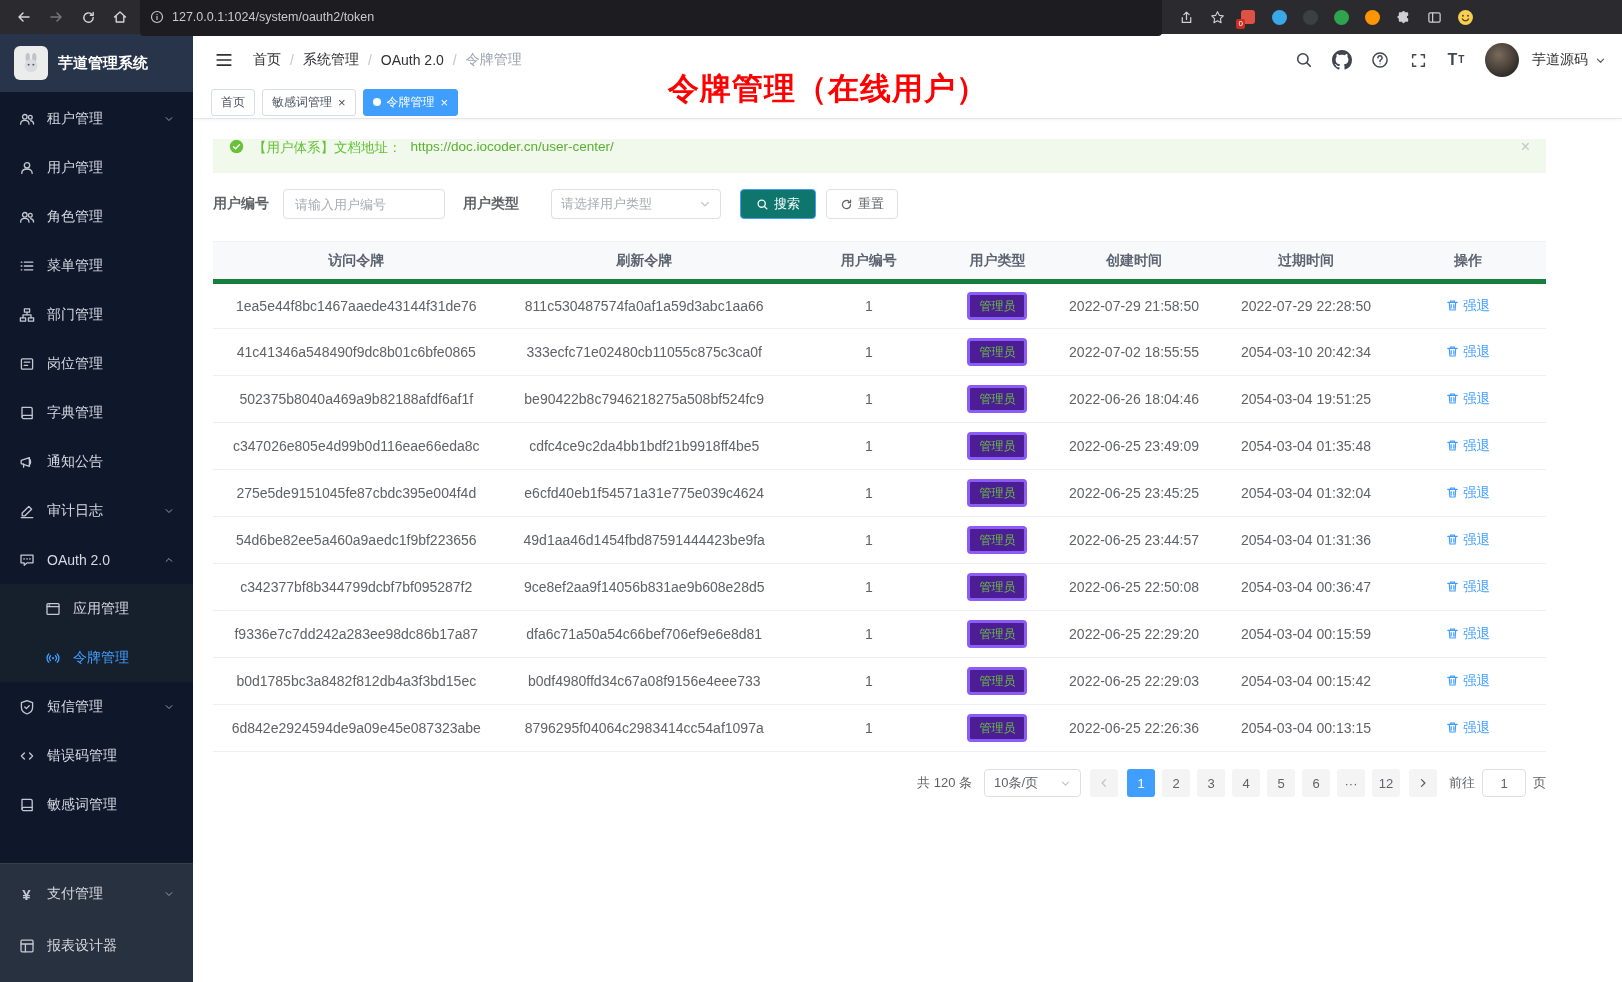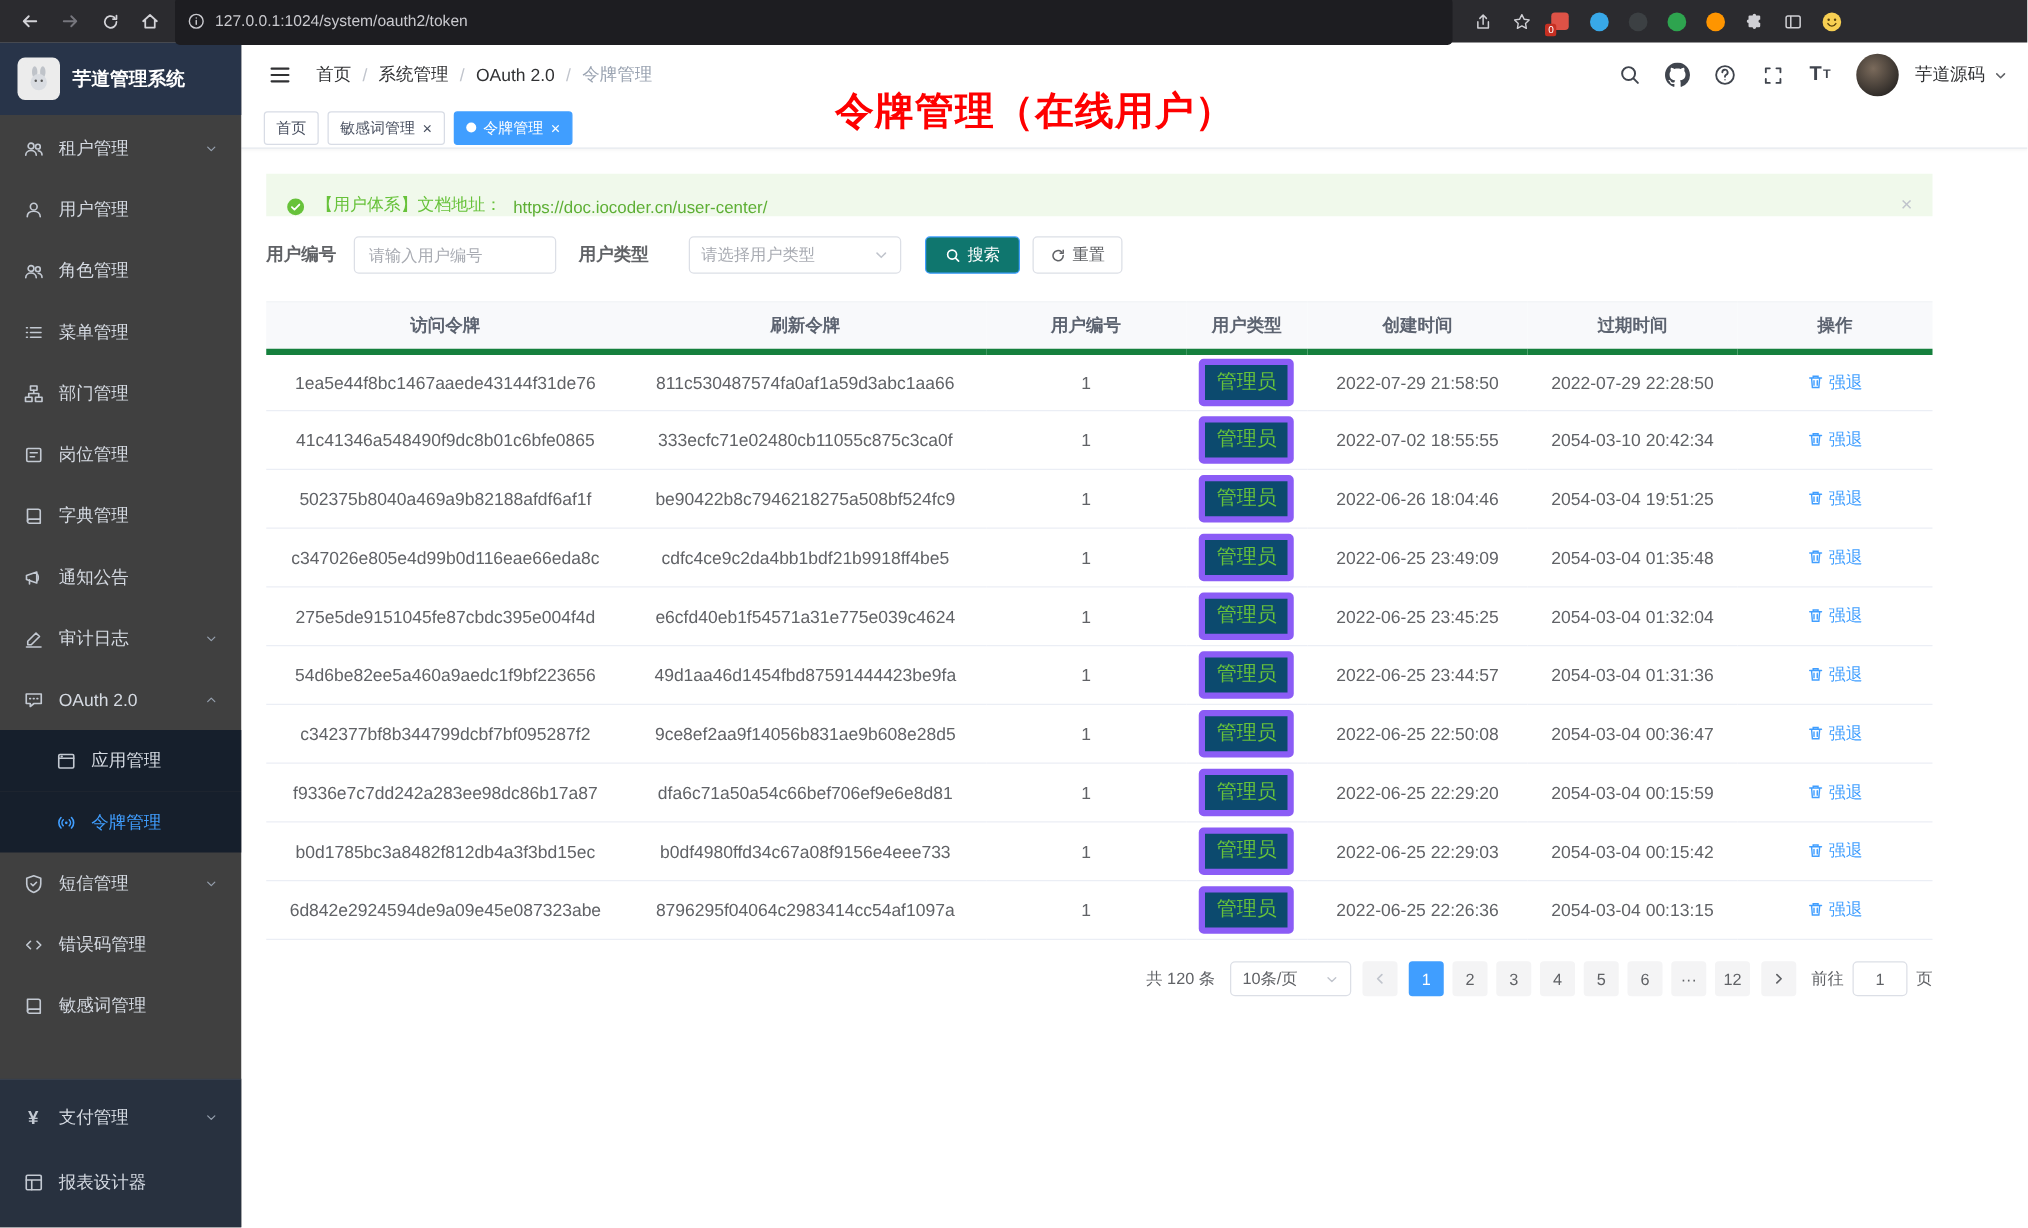--- a/index.html
+++ b/index.html
@@ -22,21 +22,21 @@
   .b-actions { display:flex; align-items:center; gap:3px; margin-left:4px; }
   .b-icon { width:28px; height:26px; display:flex; align-items:center; justify-content:center;
     color:#cfcfd4; position:relative; cursor:pointer; }
   .dot { width:15px; height:15px; border-radius:50%; display:inline-block; }
   .dot.blue { background:#38a8e8; } .dot.dark { background:#3c4043; }
   .dot.green { background:#2ea44f; } .dot.orange { background:#ff9500; }
   .ext-red { width:14px; height:14px; border-radius:3px; background:#de5246; display:inline-block; }
   .ext-badge { position:absolute; left:2px; bottom:1px; background:#c62f22; color:#fff;
     font-size:8px; line-height:1; padding:1px 2.5px; border-radius:2px; }
   
-  .sidebar { position:absolute; top:34px; left:0; width:193px; bottom:0; background:#404040;
+  .sidebar { position:absolute; top:34px; left:0; width:193px; bottom:0; background:#0f172a;
     display:flex; flex-direction:column; z-index:30; }
   .logo { height:58px; background:#283449; display:flex; align-items:center; gap:10px; padding:0 14px; cursor:pointer; }
   .logo-img { width:34px; height:34px; border-radius:6px; overflow:hidden; background:#ececec;
     display:flex; align-items:center; justify-content:center; flex:0 0 auto; }
   .logo-text { color:#fff; font-size:15px; font-weight:700; white-space:nowrap; }
   .menu { padding-top:2px; }
   .menu-item { height:49px; display:flex; align-items:center; gap:12px; padding:0 18px;
     font-size:14px; color:#d5dae2; cursor:pointer; }
   .menu-item.sub { padding-left:44px; background:#161f2c; }
   .menu-item.active { color:#409eff; }
@@ -69,21 +69,21 @@
     border-bottom:1px solid #e4e7ed; box-shadow:0 1px 3px rgba(0,0,0,0.05);
     display:flex; align-items:center; padding:0 18px; gap:7px; z-index:19; }
   .tag-item { height:27px; display:inline-flex; align-items:center; gap:6px; padding:0 9px;
     border:1px solid #d8dce5; background:#fff; color:#495060; font-size:12px; cursor:pointer; border-radius:3px; }
   .tag-item.active { background:#409eff; border-color:#409eff; color:#fff; }
   .tag-dot { width:8px; height:8px; border-radius:50%; background:#fff; display:inline-block; }
   .tag-close { font-size:13px; line-height:1; }
   
   .content { position:absolute; top:119px; left:193px; right:0; bottom:0; background:#fff;
     padding:20px 76px 0 20px; }
-  .alert { height:34px; background:#f0f9eb; border-radius:0; display:flex; align-items:flex-end;
+  .alert { height:34px; background:#f0f9eb; border-radius:0; display:flex; align-items:flex-start;
     gap:9px; padding:0 16px; font-size:13.5px; }
   .alert-text { color:#67c23a; }
   .alert-link { color:#5daf34; text-decoration:none; cursor:pointer; }
   .alert-close { margin-left:auto; color:#c0c4cc; font-size:16px; cursor:pointer; line-height:1; }
   .filters { margin-top:16px; display:flex; align-items:center; }
   .f-label { font-weight:700; font-size:14px; color:#606266; margin-right:14px; white-space:nowrap; }
   .f-label + .f-label, .gap-left { margin-left:18px; }
   .input { width:162px; height:30px; border:1px solid #dcdfe6; border-radius:4px; padding:0 11px;
     font-size:13px; color:#606266; outline:none; font-family:inherit; }
   .input::placeholder { color:#a8abb2; }
@@ -95,22 +95,22 @@
     gap:5px; cursor:pointer; font-family:inherit; }
   .btn-primary { margin-left:19px; padding:0 15px; background:#0f766e; border:1px solid #409eff; color:#fff; }
   .btn-plain { margin-left:10px; padding:0 13px; background:#fff; border:1px solid #dcdfe6; color:#606266; }
   
   .table-wrap { margin-top:22px; }
   table { width:100%; border-collapse:collapse; table-layout:fixed; }
   th { height:40px; background:#f8f9fb; color:#5c6370; font-weight:600; font-size:14px;
     border-bottom:5px solid #15803d; border-top:1px solid #f0f2f5; text-align:center; }
   td { height:47px; text-align:center; font-size:14px; color:#606266;
     border-bottom:1px solid #ebeef5; white-space:nowrap; overflow:hidden; }
-  .tag-success { display:inline-block; background:#0c4a6e; border:5px solid #8b5cf6; color:#67c23a;
-    font-size:16px; padding:2px 9px; border-radius:4px; line-height:1.5; }
+  .tag-success { display:inline-block; background:#4c1d95; border:3px solid #8b5cf6; color:#67c23a;
+    font-size:12px; padding:2px 9px; border-radius:4px; line-height:1.5; }
   .force-btn { color:#409eff; font-size:13.5px; display:inline-flex; align-items:center; gap:4px; cursor:pointer; }
   
   .pager { margin-top:17px; display:flex; align-items:center; justify-content:flex-end; gap:9px;
     font-size:13px; color:#606266; }
   .pg-total { margin-right:3px; }
   .pg-size { width:97px; height:28px; border:1px solid #dcdfe6; border-radius:4px;
     display:flex; align-items:center; justify-content:space-between; padding:0 9px; cursor:pointer; }
   .pg-size .sel-chev { color:#c0c4cc; display:flex; }
   .pg-pages { display:flex; gap:7px; }
   .pg-btn { min-width:28px; height:28px; border:none; border-radius:3px; background:#f4f4f5;

